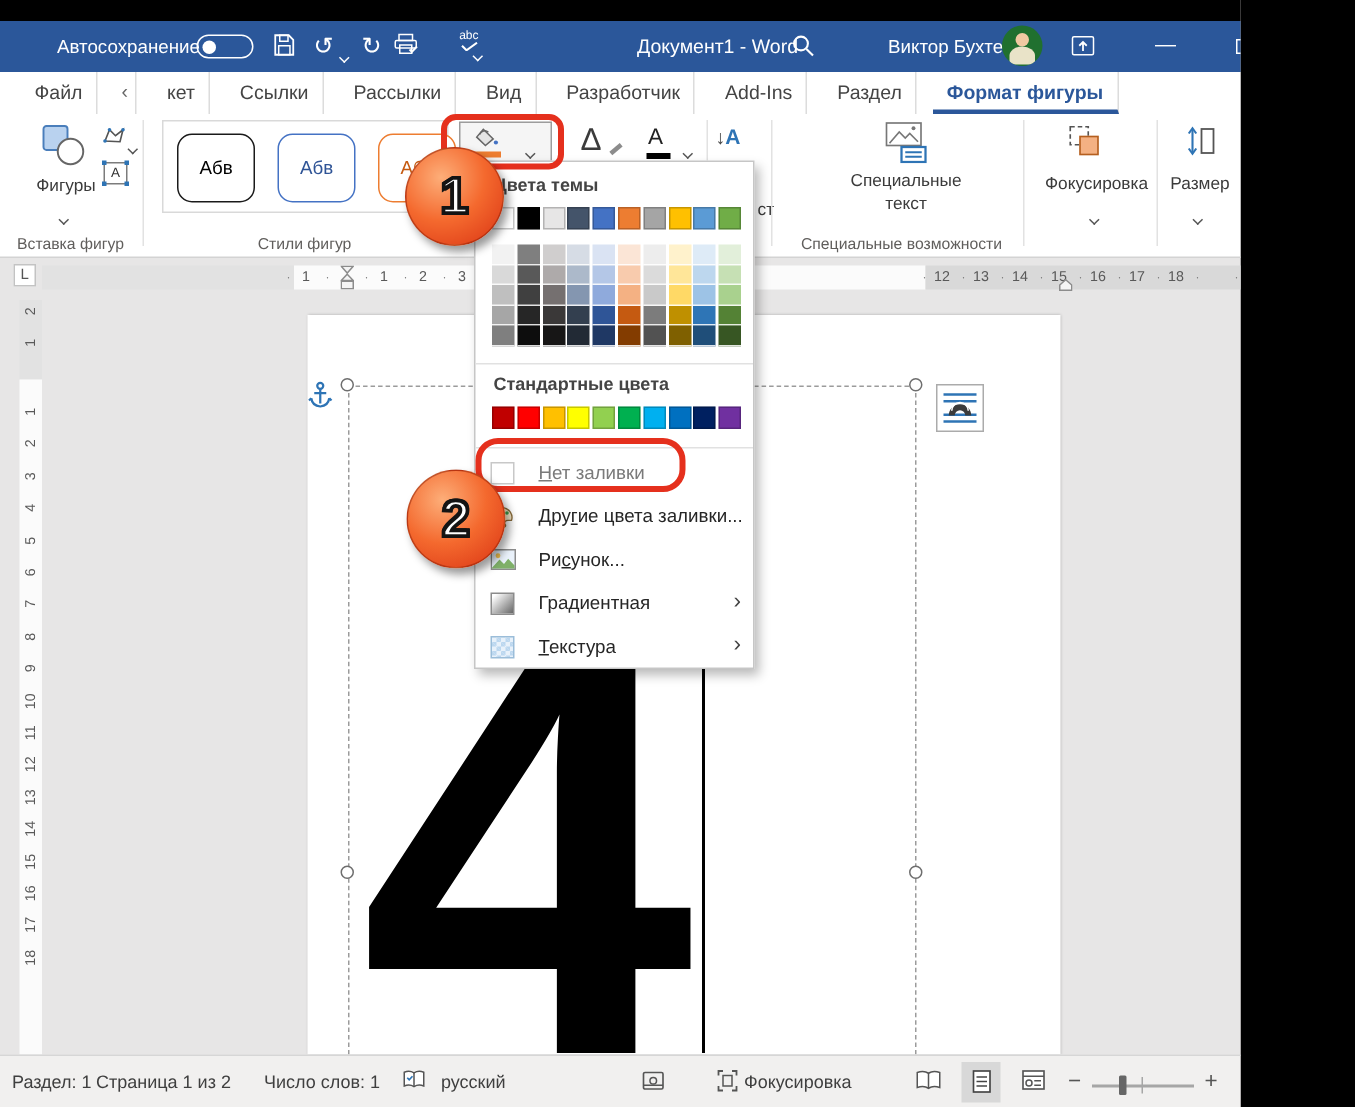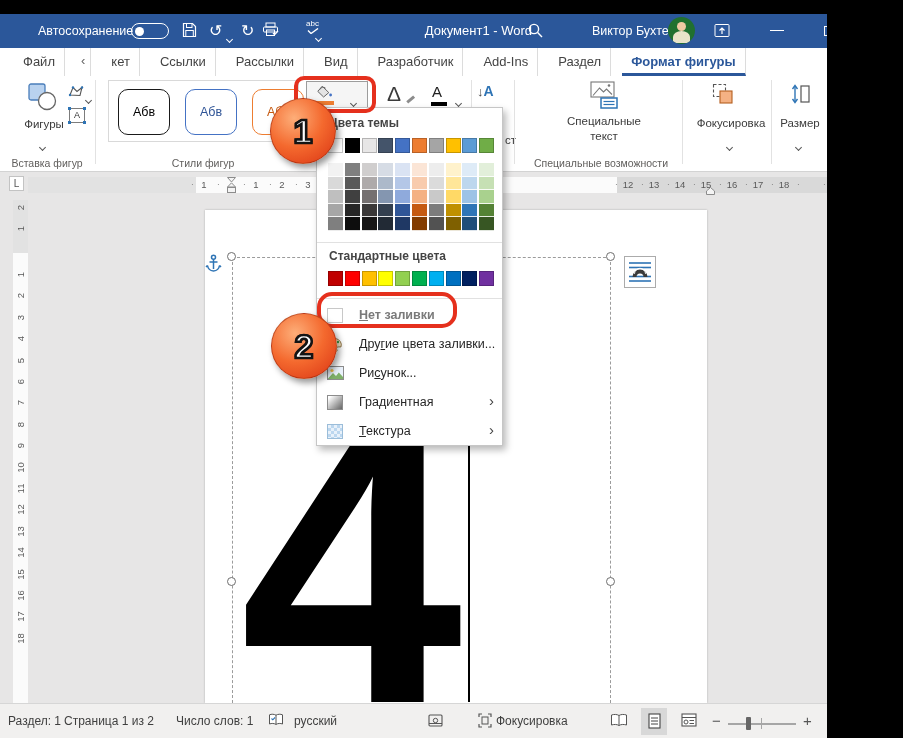--- a/index.html
+++ b/index.html
@@ -118,21 +118,21 @@
   #fill-dropdown { position:absolute; left:316px; top:107px; width:187px; height:339px; background:#fff; border:1px solid #c6c6c6; box-shadow:3px 4px 7px rgba(0,0,0,.28); z-index:40; }
   .dd-header { margin:8px 0 0 12px; font-size:12px; font-weight:bold; color:#444; }
   .dd-row { display:flex; gap:1.8px; padding-left:11px; margin-top:8px; }
   .dd-swatch { width:15px; height:15px; border:1px solid rgba(0,0,0,.22); }
   .dd-grid { display:flex; gap:1.8px; padding-left:11px; margin-top:10px; }
   .vcol { display:flex; flex-direction:column; }
   .vcell { width:15px; height:13.5px; border-bottom:1px solid rgba(255,255,255,.85); }
   .dd-sep { border-top:1px solid #e1e1e1; margin-top:11px; }
   .menu-item { display:flex; align-items:center; height:29px; padding-left:10px; font-size:12.5px; color:#262626; position:relative; }
   .menu-item .mi-icon { width:16px; height:15px; margin-right:16px; flex:0 0 16px; }
-  .menu-item.muted { color:#7a7a7a;font-weight:bold; }
+  .menu-item.muted { color:#7a7a7a; }
   .mi-arrow { position:absolute; right:8px; font-size:15px; color:#444; top:4px; }
   .swatch-none { background:#fff; border:1px solid #c8c8c8; }
   .swatch-gradient { background:linear-gradient(135deg,#ffffff 10%,#6e6e6e 95%); border:1px solid #8c8c8c; }
   .swatch-texture { border:1px solid #9bbdd9;
     background-image:linear-gradient(45deg,#bcd7ef 25%,transparent 25%,transparent 75%,#bcd7ef 75%),
                      linear-gradient(45deg,#bcd7ef 25%,#e8f1fa 25%,#e8f1fa 75%,#bcd7ef 75%);
     background-size:6px 6px; background-position:0 0,3px 3px; }
   u { text-decoration:underline; }
 
   

